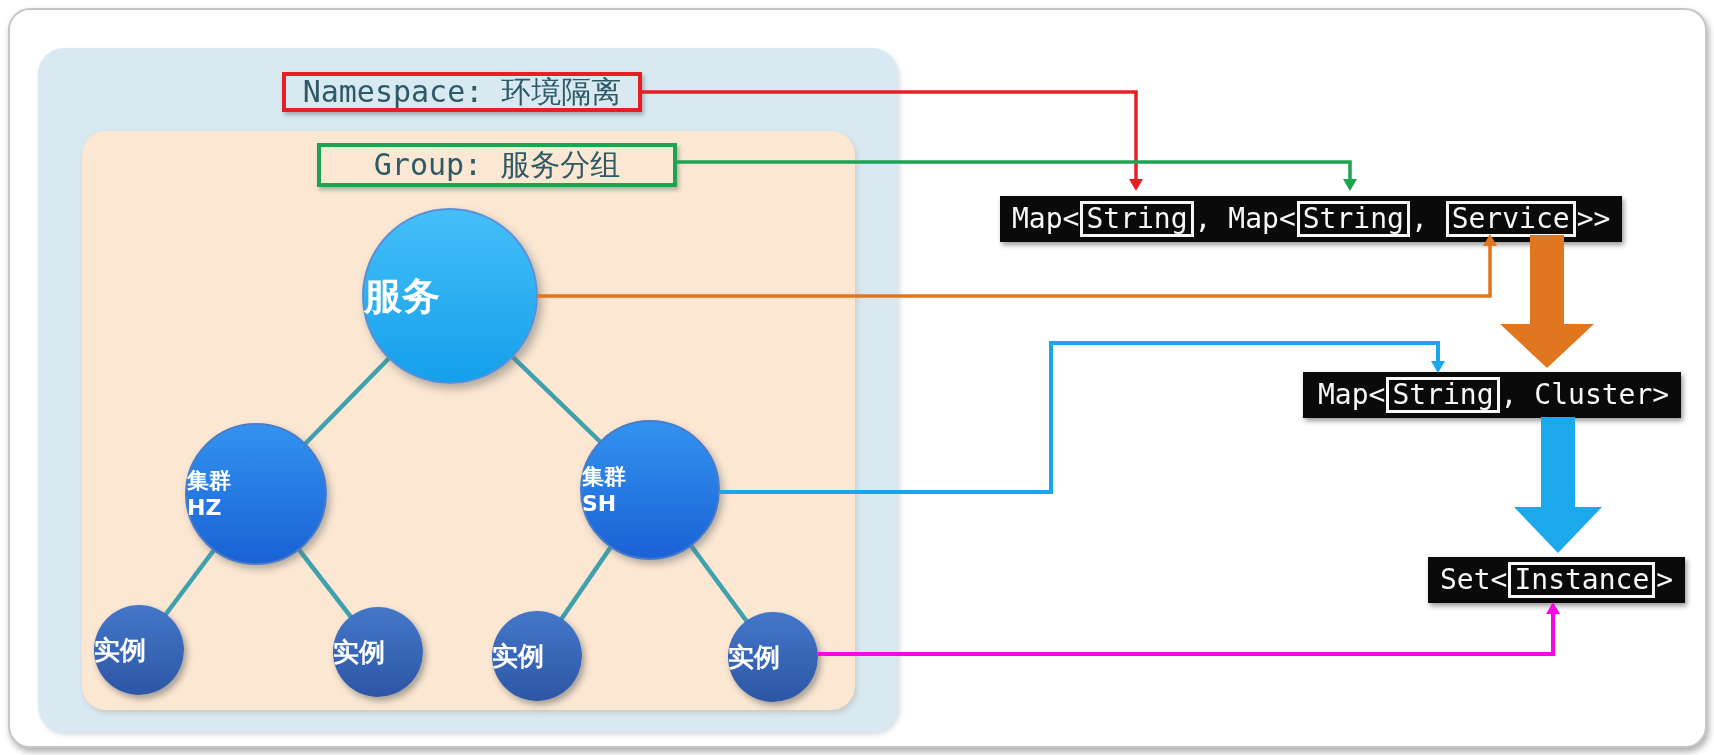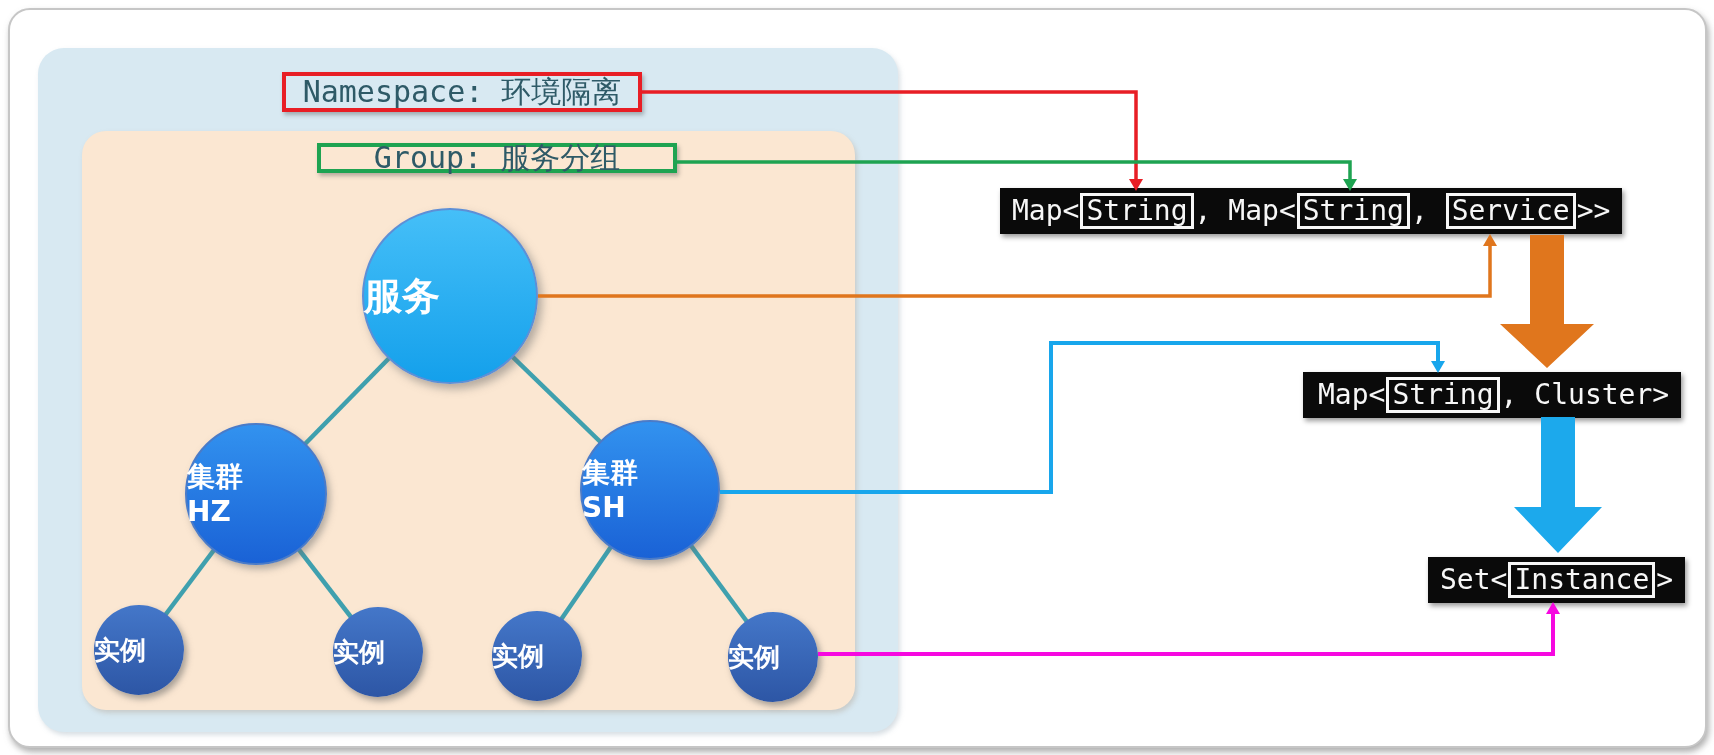--- a/index.html
+++ b/index.html
@@ -13,53 +13,53 @@
   .panel-namespace{left:38px;top:48px;width:860px;height:684px;background:#d8e9f2;
         box-shadow:2px 3px 5px rgba(140,160,175,.35);}
   .panel-group{left:82px;top:131px;width:773px;height:579px;background:#fbe7d2;border-radius:24px;
         box-shadow:2px 3px 5px rgba(170,150,130,.35);}
 
   .labelbox{position:absolute;display:flex;align-items:center;justify-content:center;
         box-sizing:border-box;font-family:"DejaVu Sans Mono","Liberation Mono",monospace;
         font-size:30px;color:#2e5a67;white-space:nowrap;
         box-shadow:2px 3px 4px rgba(60,60,60,.35);}
   .labelbox.ns{left:282px;top:72px;width:360px;height:40px;border:4px solid #e81e25;}
-  .labelbox.gp{left:317px;top:143px;width:360px;height:30px;border:4px solid #1ea351;}
+  .labelbox.gp{left:317px;top:143px;width:360px;height:44px;border:4px solid #1ea351;}
 
   .svg-layer{position:absolute;left:0;top:0;width:1714px;height:755px;pointer-events:none;}
   .layer-tree{z-index:3;}
   .layer-arrows{z-index:7;}
 
   .node{position:absolute;z-index:4;border-radius:50%;display:flex;flex-direction:column;
         align-items:flex-start;justify-content:center;color:#ffffff;text-align:center;font-weight:bold;}
   .node-service{left:362px;top:208px;width:176px;height:176px;font-size:38px;
         background:linear-gradient(180deg,#45bff8 0%,#14a0eb 100%);
         border:2px solid #5d8fd6;box-sizing:border-box;
         box-shadow:4px 5px 8px rgba(110,110,110,.5);}
-  .node-cluster{font-size:28px;line-height:1.25;
+  .node-cluster{font-size:22px;line-height:1.25;
         background:linear-gradient(180deg,#3292ef 0%,#1a62d6 100%);
         border:2px solid #4a7bc8;box-sizing:border-box;
         box-shadow:3px 4px 7px rgba(110,110,110,.5);}
   .node-cluster.hz{left:185px;top:423px;width:142px;height:142px;}
   .node-cluster.sh{left:580px;top:420px;width:140px;height:140px;}
   .node-instance{width:90px;height:90px;font-size:26px;
         background:linear-gradient(180deg,#4477c9 0%,#2d56a5 100%);
         box-shadow:3px 4px 6px rgba(100,100,100,.55);}
   .node-instance.i1{left:94px;top:605px;}
   .node-instance.i2{left:333px;top:607px;}
   .node-instance.i3{left:492px;top:611px;}
   .node-instance.i4{left:728px;top:612px;}
 
   .codeblock{position:absolute;z-index:5;background:#0a0a0a;color:#f7f7f7;
         font-family:"DejaVu Sans Mono","Liberation Mono",monospace;font-size:28px;
         line-height:34px;padding:5px 12px;white-space:nowrap;
         box-shadow:2px 3px 5px rgba(0,0,0,.4);}
   .codeblock .key{display:inline-block;border:3px solid;padding:0 3px;margin:0 1px;
         line-height:30px;}
-  .cb-1{left:1000px;top:188px;}
+  .cb-1{left:1000px;top:196px;}
   .cb-2{left:1303px;top:372px;padding-left:15px;}
   .cb-3{left:1428px;top:557px;}
   .k-red{border-color:#e81e25;}
   .k-green{border-color:#1ea351;}
   .k-orange{border-color:#e0761d;}
   .k-blue{border-color:#18a6ec;}
   .k-magenta{border-color:#f608e0;}
 </style>
 </head>
 <body>

